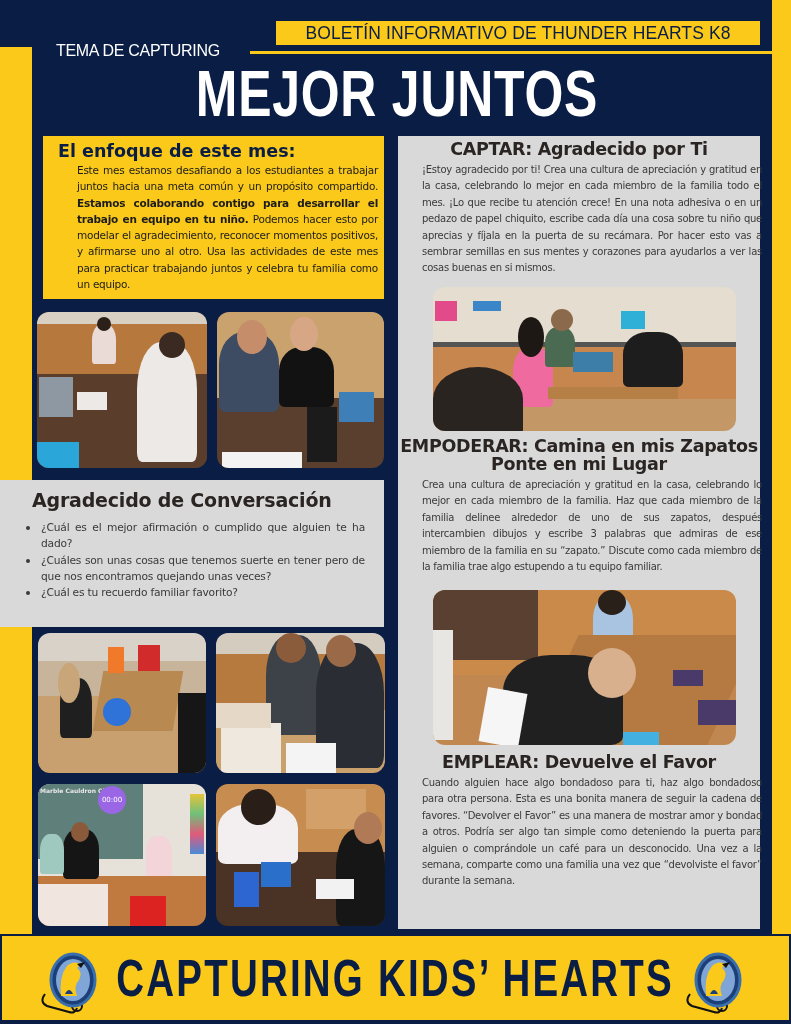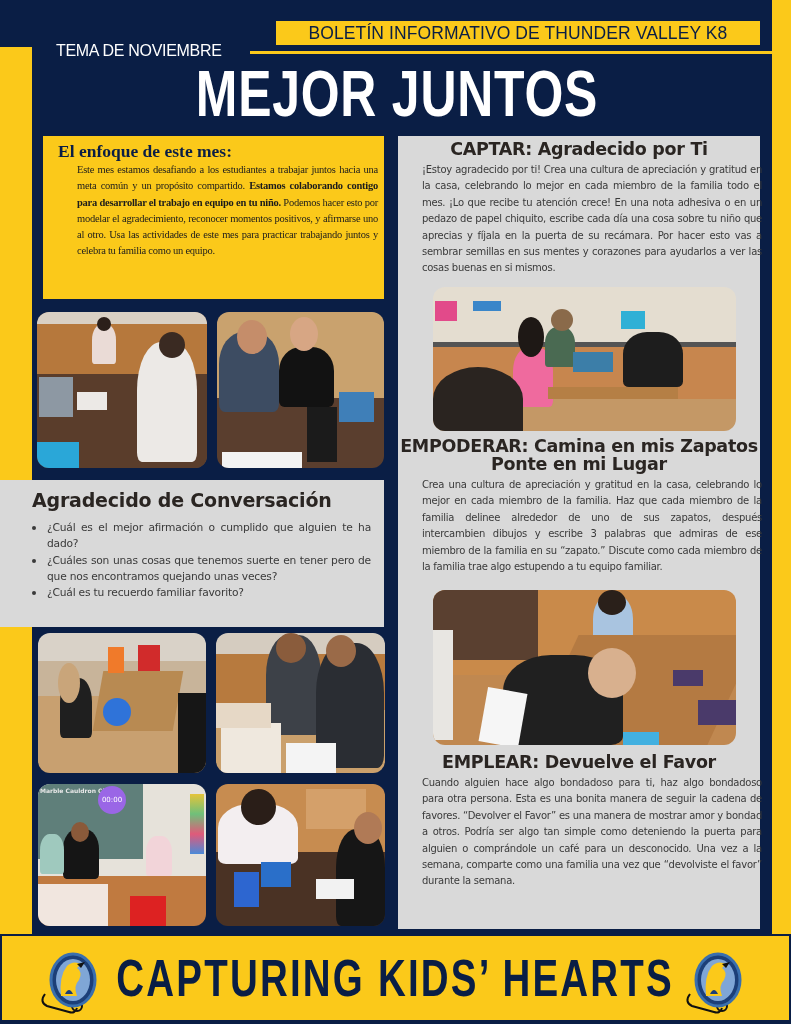--- a/index.html
+++ b/index.html
@@ -14,57 +14,57 @@
     color: #0a1e45; font-family: "Liberation Sans", sans-serif; font-size: 17.5px; line-height: 24px;
     text-align: center; letter-spacing: 0.1px; }
   .header-line { left: 250px; top: 51px; width: 522px; height: 3px; background: #fbc91a; }
   .theme-label { left: 56px; top: 42px; color: #ffffff; font-family: "Liberation Sans", sans-serif;
     font-size: 16px; letter-spacing: -0.3px; }
   .main-title { left: 0; top: 58px; width: 791px; text-align: center; color: #ffffff;
     font-family: "Liberation Sans", sans-serif; font-weight: bold; font-size: 64px; line-height: 72px;
     transform: scaleX(0.78); transform-origin: 402px 0; letter-spacing: 1px; }
 
   .focus-box { left: 43px; top: 136px; width: 341px; height: 163px; background: #fbc91a;
-    padding: 4px 6px 0 6px; color: #1c1c1c; font-family: Liberation Serif, serif; }
+    padding: 4px 6px 0 6px; color: #1c1c1c; }
   .focus-box h2 { font-size: 17.5px; font-weight: bold; color: #0a1e45; margin-left: 9px; line-height: 22px; }
   .focus-box p { font-size: 10.5px; line-height: 16.3px; text-align: justify; letter-spacing: -0.25px; margin-left: 28px; }
   .focus-box b { font-weight: bold; }
 
   .right-panel { left: 398px; top: 136px; width: 362px; height: 793px; background: #d9d9d9; }
   .sec-title { position: absolute; left: 0; width: 362px; text-align: center; color: #2a2522;
     font-weight: bold; font-size: 17.5px; line-height: 19px; letter-spacing: -0.3px; }
   .sec-body { position: absolute; left: 24px; width: 340px; font-size: 10px; line-height: 16.4px;
     color: #3a3a3a; text-align: justify; letter-spacing: -0.25px; }
 
   .convo-panel { left: 0; top: 480px; width: 384px; height: 147px; background: #d9d9d9; }
   .convo-panel h2 { position: absolute; left: 32px; top: 9px; font-size: 19px; font-weight: bold;
     color: #2a2522; letter-spacing: -0.2px; }
-  .convo-panel ul { position: absolute; left: 30px; top: 40px; width: 341px; list-style: none; }
+  .convo-panel ul { position: absolute; left: 24px; top: 40px; width: 341px; list-style: none; }
   .convo-panel li { position: relative; padding-left: 17px; font-size: 10.7px; line-height: 16.3px;
     color: #3a3a3a; text-align: justify; letter-spacing: -0.2px; margin-bottom: 0; }
   .convo-panel li .dot { position: absolute; left: 2px; top: 6px; width: 4px; height: 4px; border-radius: 50%; background: #3a3a3a; }
 
   .photo { position: absolute; overflow: hidden; border-radius: 12px; }
   .photo .ph-inner { position: absolute; inset: 0; }
 
   .footer { left: 2px; top: 936px; width: 787px; height: 84px; background: #fbc91a; }
   .footer-text { position: absolute; left: 0; top: 0; width: 787px; text-align: center; color: #0a1e45;
     font-family: "Liberation Sans", sans-serif; font-weight: bold; font-size: 52px; line-height: 84px;
     letter-spacing: 3px; transform: scaleX(0.74); transform-origin: 392px 0; }
   .emblem { position: absolute; top: 14px; width: 72px; height: 66px; }
 </style>
 </head>
 <body>
 
 <div class="abs strip-left"></div>
 <div class="abs strip-right"></div>
 
-<div class="abs header-box">BOLETÍN INFORMATIVO DE THUNDER VALLEY K8</div>
+<div class="abs header-box">BOLETÍN INFORMATIVO DE THUNDER HEARTS K8</div>
 <div class="abs header-line"></div>
-<div class="abs theme-label">TEMA DE NOVIEMBRE</div>
+<div class="abs theme-label">TEMA DE CAPTURING</div>
 <div class="abs main-title">MEJOR JUNTOS</div>
 
 <div class="abs focus-box">
   <h2>El enfoque de este mes:</h2>
   <p><span>Este mes estamos desafiando a los estudiantes a trabajar juntos hacia una meta común y un propósito compartido. </span><b>Estamos colaborando contigo para desarrollar el trabajo en equipo en tu niño.</b><span> Podemos hacer esto por modelar el agradecimiento, reconocer momentos positivos, y afirmarse uno al otro. Usa las actividades de este mes para practicar trabajando juntos y celebra tu familia como un equipo.</span></p>
 </div>
 
 <div class="photo" style="left:37px;top:312px;width:170px;height:156px;background:#6a4a36;">
   <div class="ph-inner" style="background:linear-gradient(180deg,#d9d0c4 0 8%,#b6783c 8% 40%,#5a3d2b 40% 100%);"></div>
   <div class="abs" style="left:55px;top:12px;width:24px;height:40px;background:#eadbd6;border-radius:40% 40% 10% 10%;"></div>

